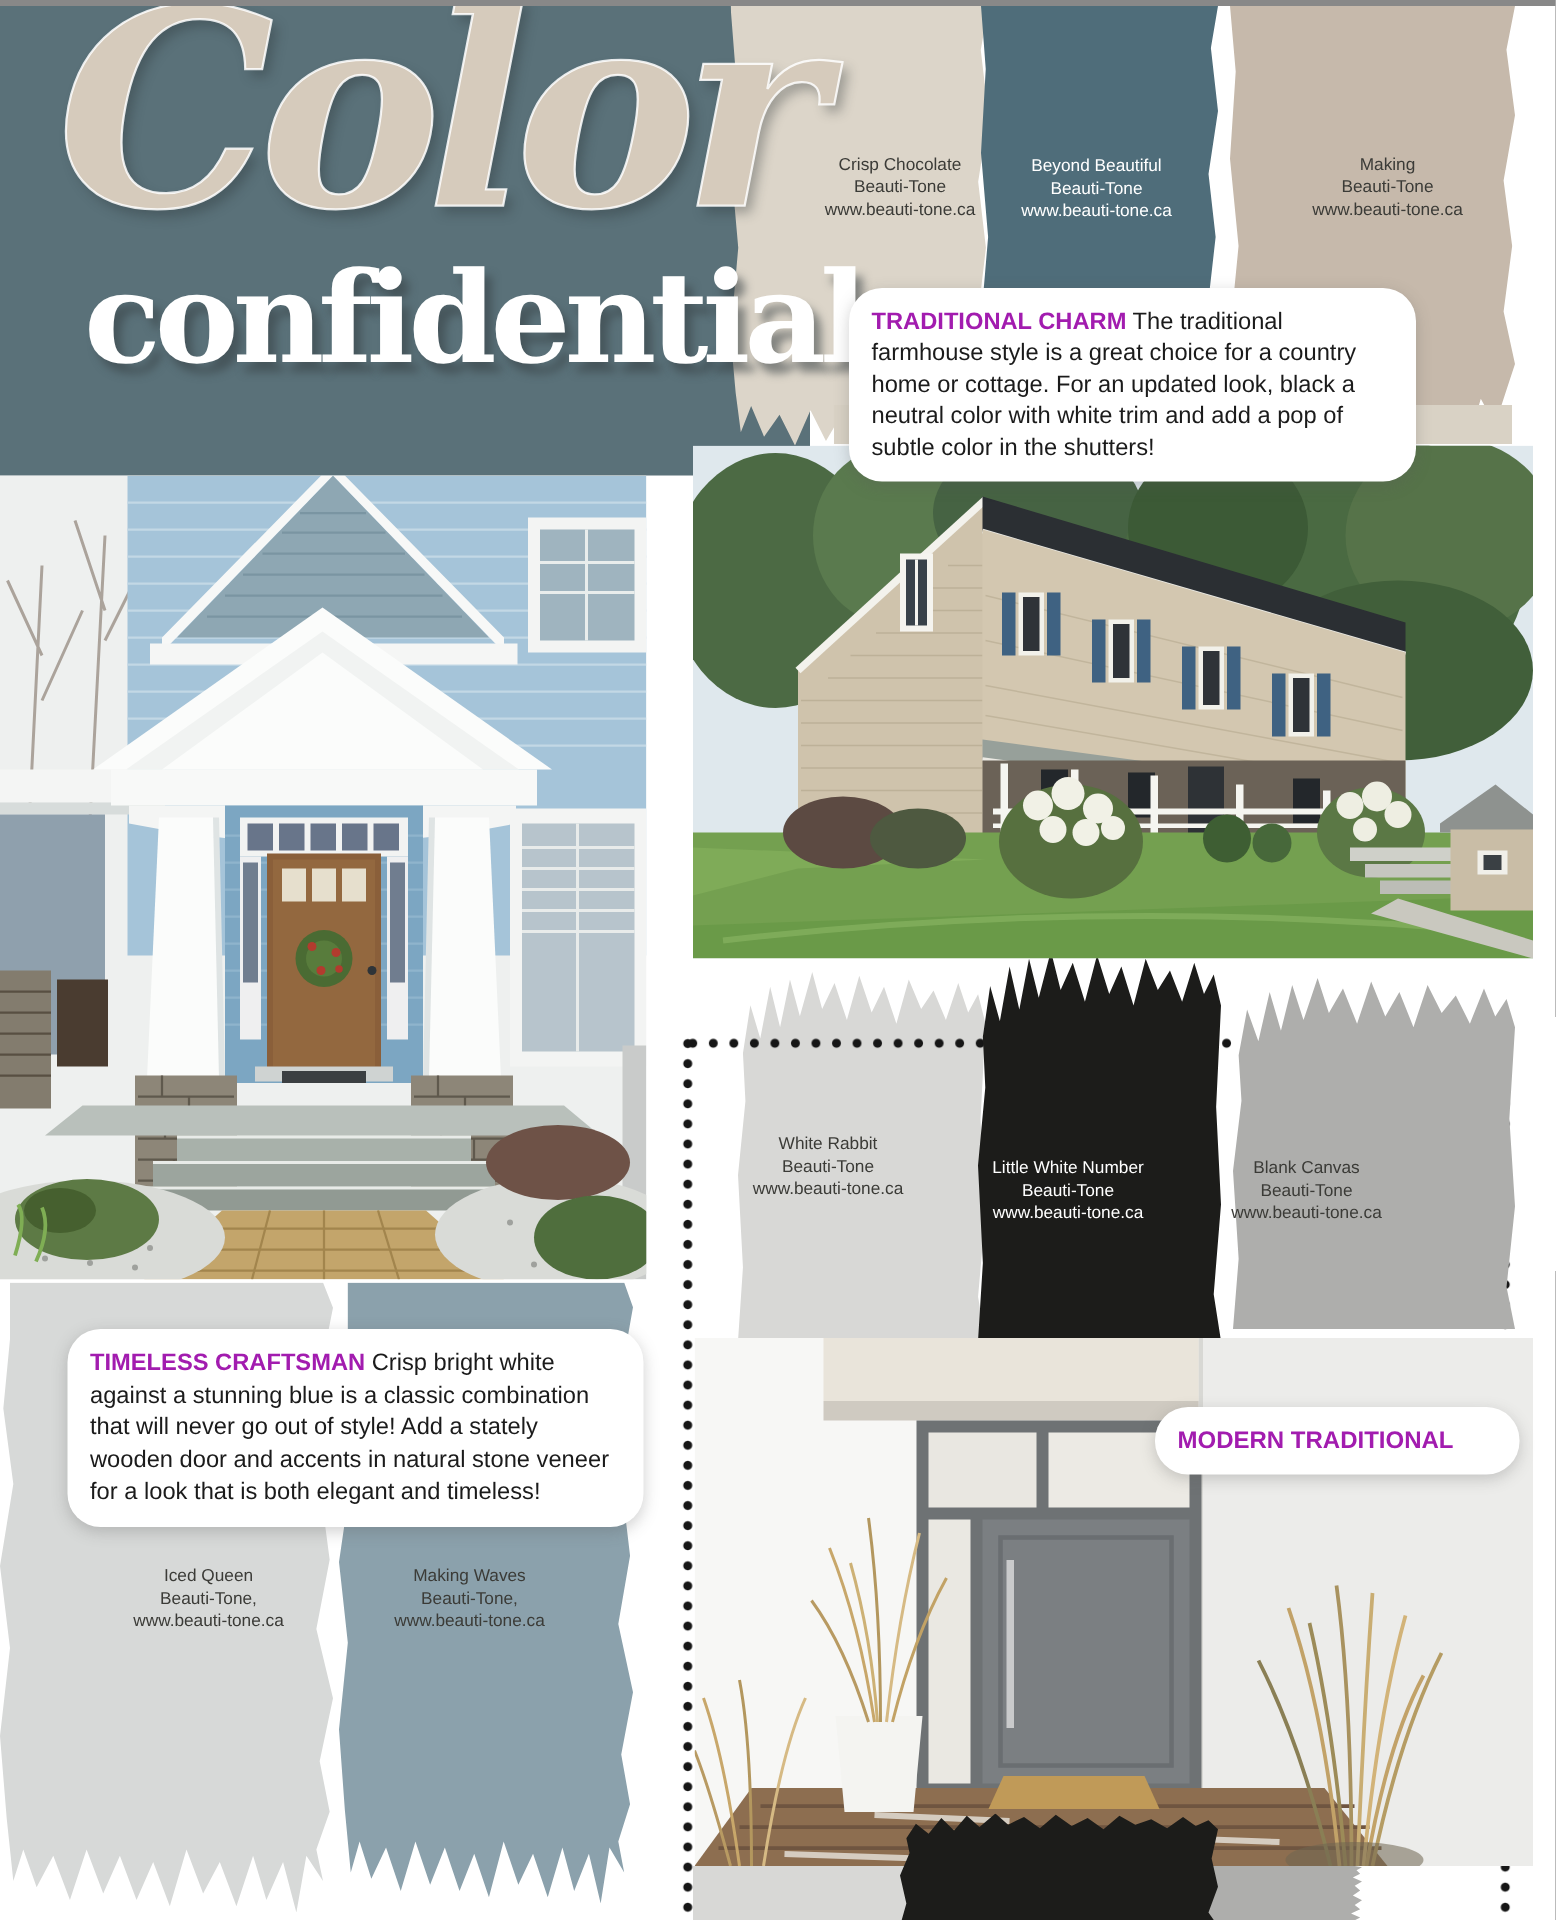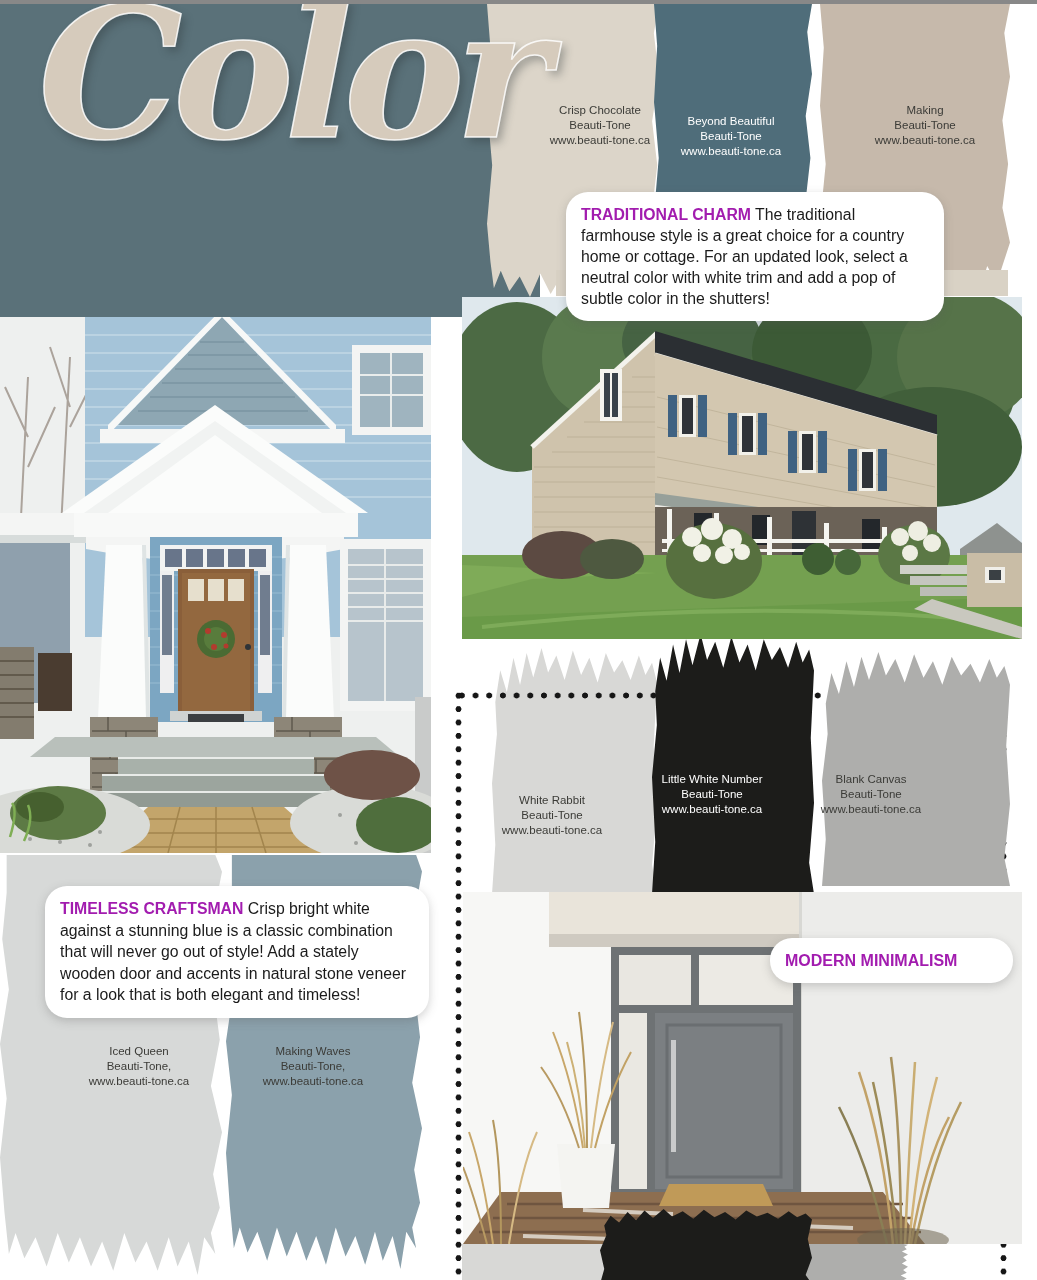--- a/index.html
+++ b/index.html
@@ -48,46 +48,47 @@
   .photo{position:absolute;z-index:4;overflow:hidden;}
   .photo svg{display:block;}
 </style>
 </head>
 <body>
 
 <div id="page">
 
   <div class="abs" id="header-block" style="left: 0px; top: 0px; width: 540px; height: 313px; z-index: 1; background-color: rgb(90, 113, 121);"></div>
   <div id="title-script">Color</div>
+  <div id="title-serif">confidential</div>
 
   <div class="stroke clip-spikebottom" style="left: 487px; top: 0px; width: 172px; height: 293px; z-index: 1; background-color: rgb(220, 213, 201);"></div>
   <div class="stroke clip-spikebottom" style="left: 654px; top: 0px; width: 158px; height: 280px; z-index: 1; background-color: rgb(79, 109, 122);"></div>
   <div class="stroke clip-spikebottom" style="left: 820px; top: 0px; width: 190px; height: 291px; z-index: 1; background-color: rgb(198, 185, 171);"></div>
   <div class="stroke" style="left: 556px; top: 266px; width: 452px; height: 26px; z-index: 1; background-color: rgb(217, 210, 197);"></div>
   <div class="stroke clip-rough" style="left: 648px; top: 266px; width: 178px; height: 30px; z-index: 1; background-color: rgb(79, 109, 122);"></div>
 
   <div class="lbl" style="left:515px;top:99px;">
     <div>Crisp Chocolate</div>
     <div>Beauti-Tone</div>
     <div>www.beauti-tone.ca</div>
   </div>
-  <div class="lbl light" style="left:646px;top:110px;">
+  <div class="lbl light" style="left:646px;top:100px;">
     <div>Beyond Beautiful</div>
     <div>Beauti-Tone</div>
     <div>www.beauti-tone.ca</div>
   </div>
   <div class="lbl" style="left:840px;top:99px;">
     <div>Making</div>
     <div>Beauti-Tone</div>
     <div>www.beauti-tone.ca</div>
   </div>
 
   <div class="callout" id="callout-traditional">
     <p><b>TRADITIONAL CHARM</b>
-       <span>The traditional farmhouse style is a great choice for a country home or cottage. For an updated look, select a neutral color with white trim and add a pop of subtle color in the shutters!</span></p>
+       <span>The traditional farmhouse style is a great choice for a country home or cottage. For an updated look, black a neutral color with white trim and add a pop of subtle color in the shutters!</span></p>
   </div>
 
   <div class="photo" style="left:462px;top:293px;width:560px;height:342px;">
     <svg width="560" height="342" viewBox="0 0 560 342">
       <rect width="560" height="342" fill="#dfe8ed"></rect>
       <ellipse cx="120" cy="60" rx="90" ry="34" fill="#f2f5f6"></ellipse>
       <ellipse cx="420" cy="40" rx="110" ry="26" fill="#eef3f4"></ellipse>
 
       <ellipse cx="55" cy="90" rx="70" ry="85" fill="#4c6a44"></ellipse>
       <ellipse cx="135" cy="60" rx="55" ry="60" fill="#5a7a4e"></ellipse>
@@ -384,21 +385,21 @@
   </div>
 
   <div class="dots-h" style="left:455px;top:685px;width:551px;"></div>
   <div class="dots-v" style="left:452px;top:685px;height:595px;"></div>
   <div class="dots-v" style="left:997px;top:685px;height:595px;"></div>
 
   <div class="stroke clip-spiketop" style="left: 492px; top: 644px; width: 165px; height: 246px; z-index: 1; background-color: rgb(216, 216, 214);"></div>
   <div class="stroke clip-spiketop" style="left: 652px; top: 630px; width: 162px; height: 260px; z-index: 3; background-color: rgb(28, 28, 26);"></div>
   <div class="stroke clip-spiketop" style="left: 822px; top: 648px; width: 188px; height: 234px; z-index: 3; background-color: rgb(174, 174, 172);"></div>
 
-  <div class="lbl" style="left:467px;top:789px;">
+  <div class="lbl" style="left:467px;top:752px;">
     <div>White Rabbit</div>
     <div>Beauti-Tone</div>
     <div>www.beauti-tone.ca</div>
   </div>
   <div class="lbl light" style="left:627px;top:768px;">
     <div>Little White Number</div>
     <div>Beauti-Tone</div>
     <div>www.beauti-tone.ca</div>
   </div>
   <div class="lbl" style="left:786px;top:768px;">
@@ -461,21 +462,21 @@
         <path d="M452,352 Q470,265 498,210" stroke="#b59c63"></path>
           <path d="M442,352 Q446,255 452,170" stroke="#c9ad72"></path>
         <path d="M434,352 Q426,260 410,190" stroke="#9c8b58"></path>
           <path d="M448,352 Q462,270 486,225" stroke="#c2a268"></path>
       </g>
       <ellipse cx="440" cy="348" rx="46" ry="12" fill="#6f6650" opacity=".55"></ellipse>
     </svg>
   </div>
 
   <div class="callout" id="callout-modern">
-    <p><b>MODERN MINIMALISM</b>
+    <p><b>MODERN TRADITIONAL</b>
        </p>
   </div>
 
   <div class="stroke" style="left: 462px; top: 1240px; width: 180px; height: 40px; z-index: 1; background-color: rgb(216, 216, 214);"></div>
   <div class="stroke clip-spiketop" style="left: 600px; top: 1205px; width: 212px; height: 75px; z-index: 5; background-color: rgb(28, 28, 26);"></div>
   <div class="stroke clip-rough" style="left: 786px; top: 1240px; width: 122px; height: 40px; z-index: 1; background-color: rgb(174, 174, 172);"></div>
 
   <div class="stroke clip-drip" style="left: 0px; top: 851px; width: 222px; height: 420px; z-index: 1; background-color: rgb(215, 217, 216);"></div>
   <div class="stroke clip-drip" style="left: 226px; top: 851px; width: 196px; height: 414px; z-index: 1; background-color: rgb(139, 161, 172);"></div>
 

